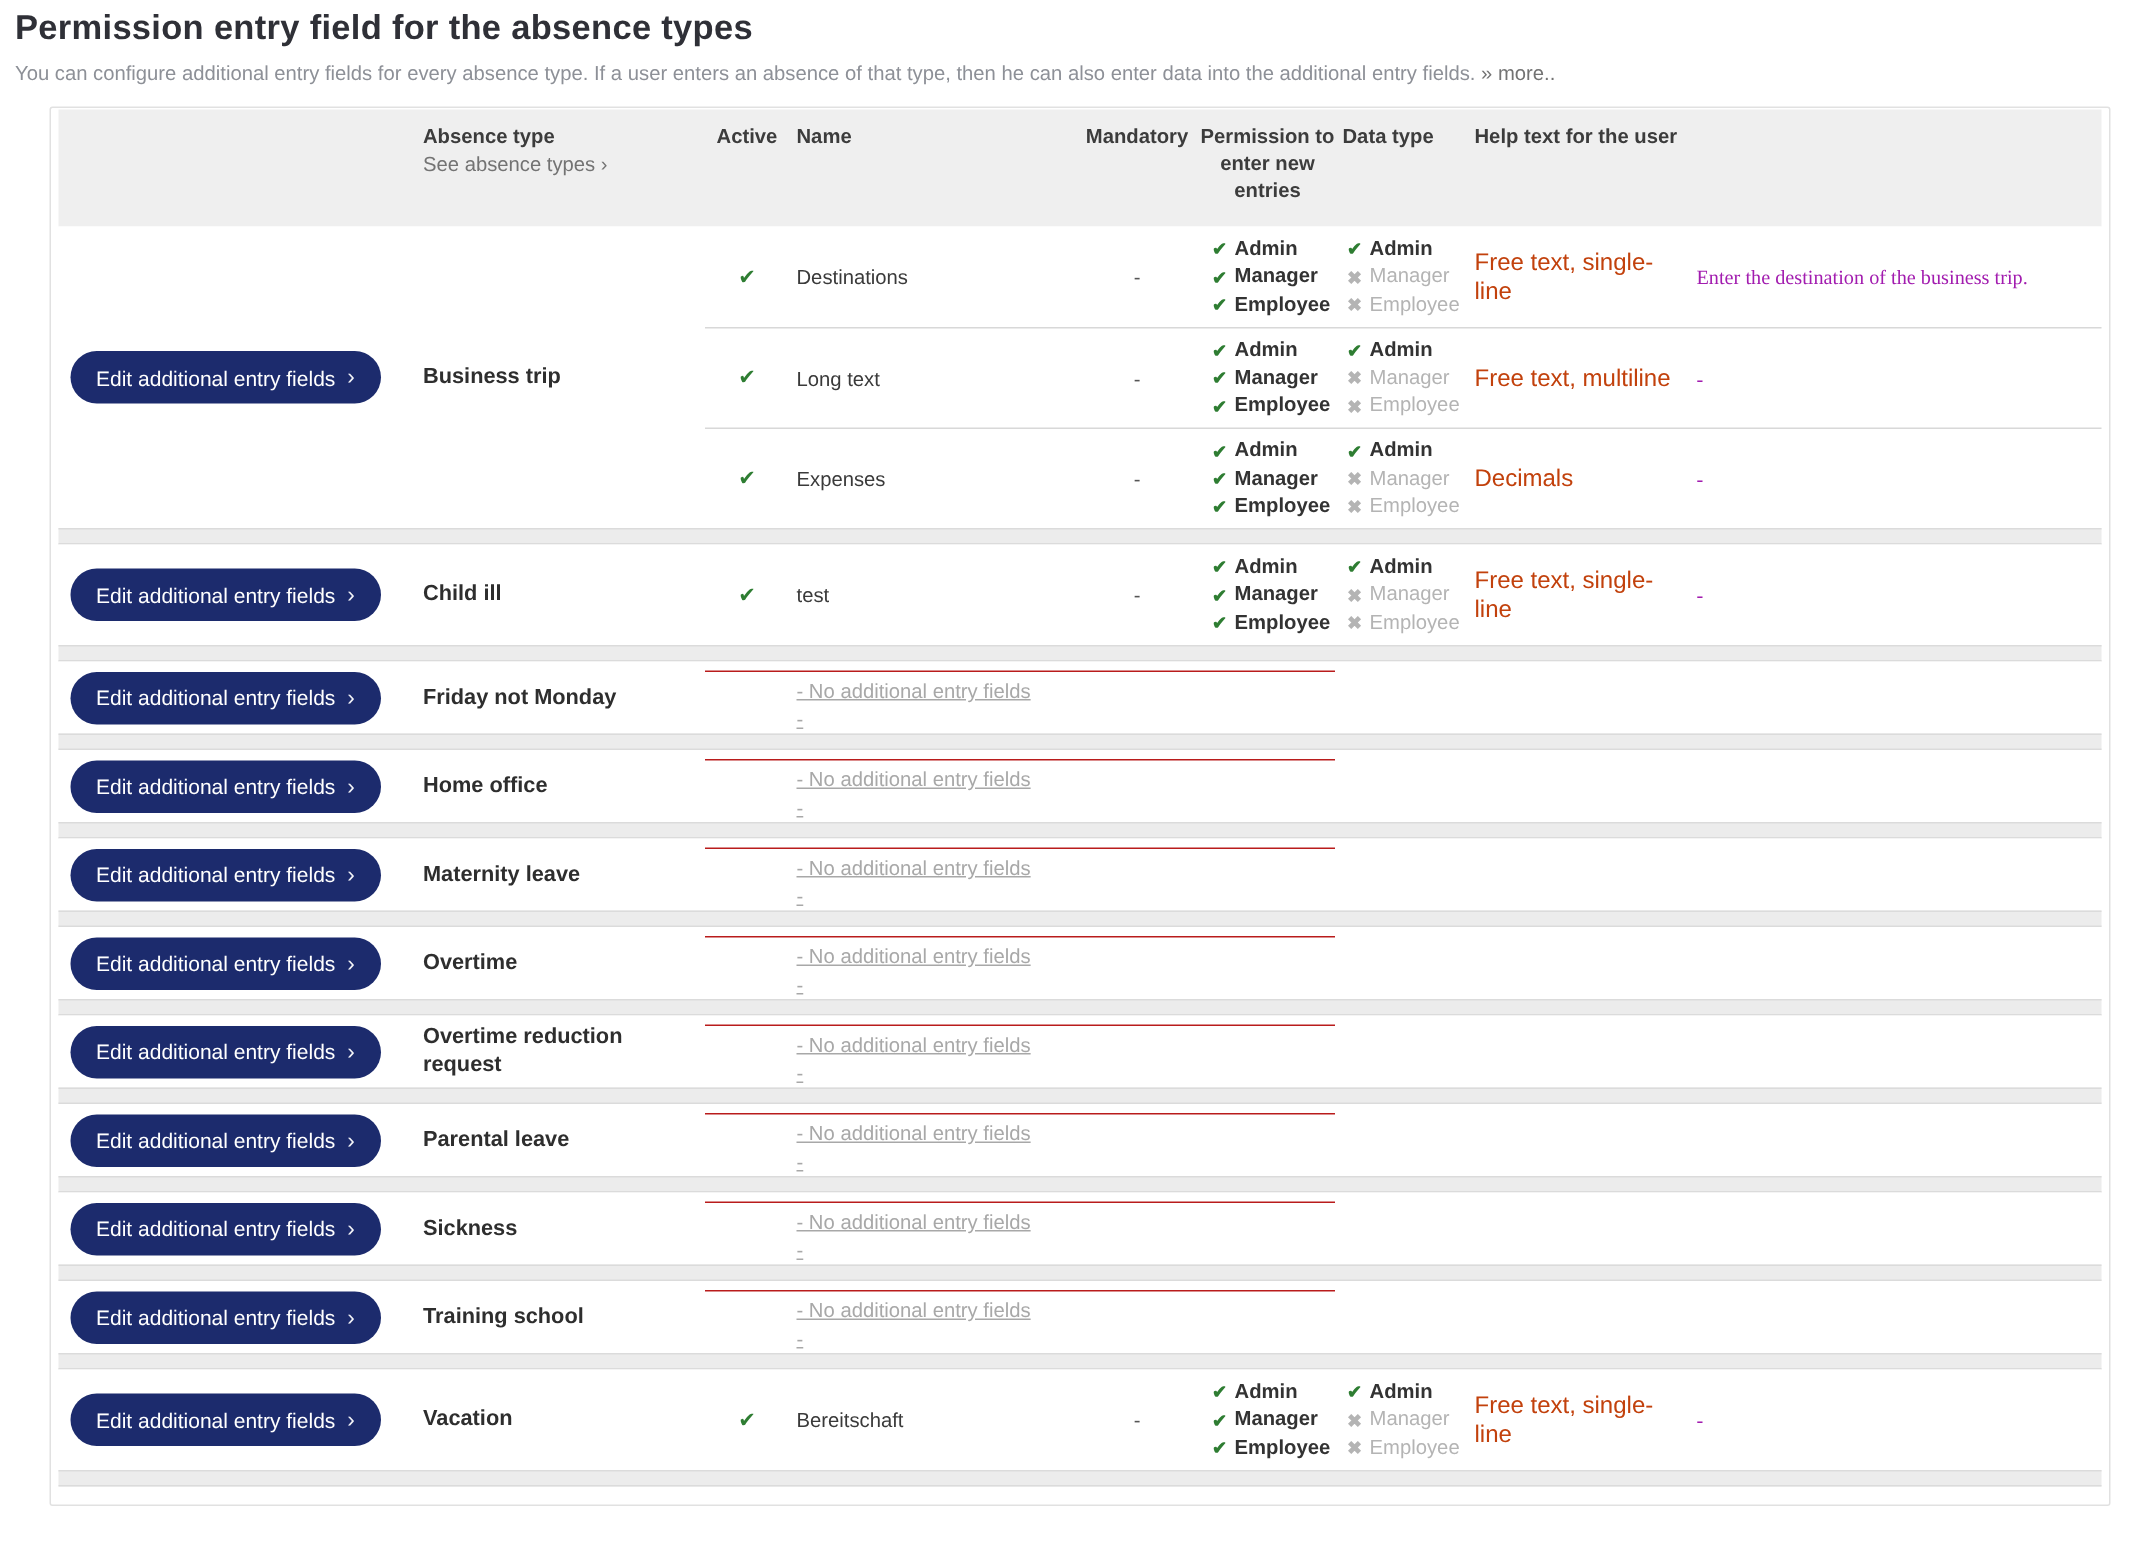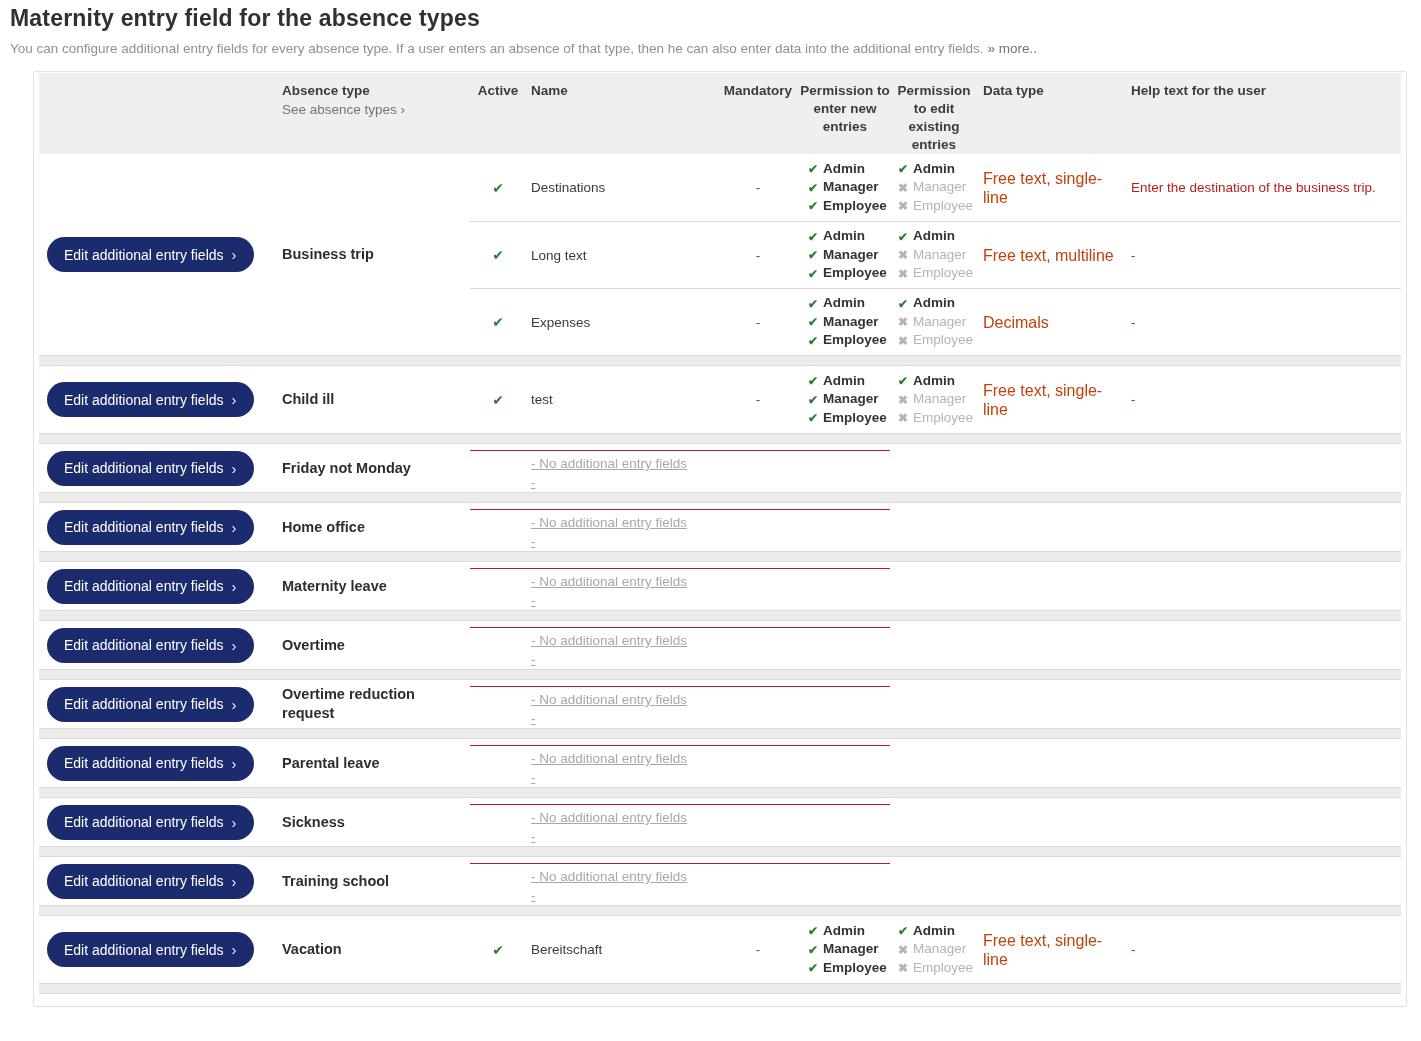--- a/index.html
+++ b/index.html
@@ -115,52 +115,51 @@
     font-size: 13.5px;
     line-height: 18.5px;
     font-weight: 600;
   }
   .perm .picon { font-size: 12px; line-height: 1; }
   .perm.granted .picon { color: #2e7d32; }
   .perm.granted .plabel { color: #333333; }
   .perm.denied .picon { color: #b4b4b4; }
   .perm.denied .plabel { color: #b4b4b4; font-weight: 400; }
   .c-dtype { padding-left: 5px; padding-right: 10px; font-size: 16px; color: #c2410c; line-height: 19px; }
-  .c-help { padding-left: 5px; padding-right: 25px; font-size: 13.5px; color: #b91c1c; line-height: 19px; }
+  .c-help { padding-left: 5px; padding-right: 25px; font-size: 13.5px; color: #a21caf; line-height: 19px; font-family: Liberation Serif, serif; }
   
   .nofields-wrap { min-height: 48px; padding-top: 6px; }
   .nofields {
     width: 420px;
     border-top: 1px solid #b91c1c;
     padding: 3px 0 0 61px;
     font-size: 13.5px;
     color: #a8a8a8;
     line-height: 19px;
     text-decoration: underline;
   }
 </style>
 </head>
 <body>
 
 <div class="page">
-  <h1 class="page-title">Maternity entry field for the absence types</h1>
+  <h1 class="page-title">Permission entry field for the absence types</h1>
   <p class="page-desc"><span>You can configure additional entry fields for every absence type. If a user enters an absence of that type, then he can also enter data into the additional entry fields.</span> <a href="#">» more..</a></p>
 
   <div class="table-container">
     <div class="thead">
       <div class="col-btn"></div>
       <div class="col-type">
         <div class="hdr-label">Absence type</div>
         <a href="#" class="hdr-link">See absence types ›</a>
       </div>
       <div class="col-active hdr-label center">Active</div>
       <div class="col-name hdr-label">Name</div>
       <div class="col-mand hdr-label center">Mandatory</div>
       <div class="col-perm hdr-label center">Permission to enter new entries</div>
-      <div class="col-perm hdr-label center">Permission to edit existing entries</div>
       <div class="col-dtype hdr-label">Data type</div>
       <div class="col-help hdr-label">Help text for the user</div>
     </div>
     <div id="groups">
         <div class="group">
           <div class="cell-btn"><button class="edit-btn">
               <span class="btn-label">Edit additional entry fields</span>
               <span class="btn-chev">›</span>
             </button></div>
           <div class="cell-type"><span class="type-label">Business trip</span></div>

